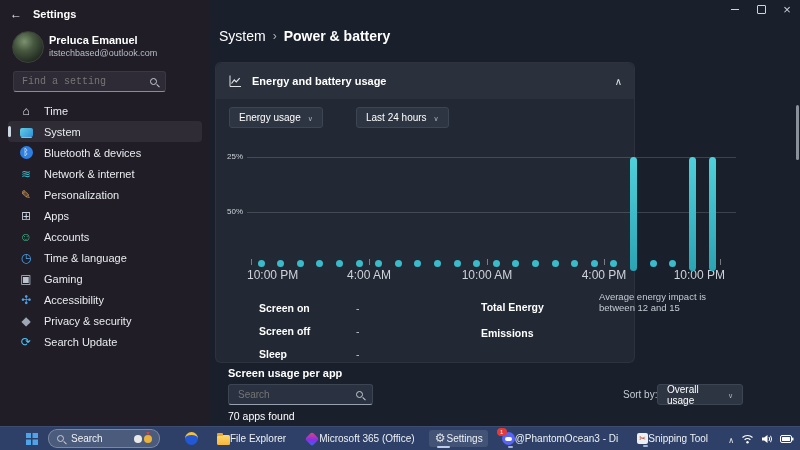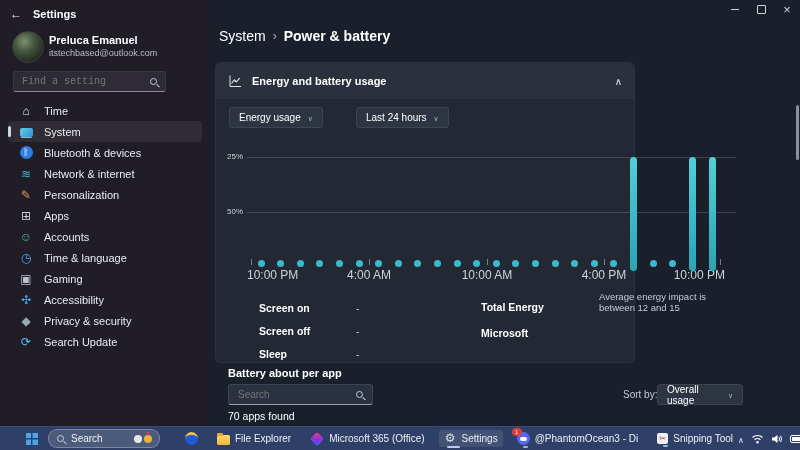--- a/index.html
+++ b/index.html
@@ -106,21 +106,21 @@
                      linear-gradient(#2e4067,#2e4067) 0 50%/100% 1.5px no-repeat,#4fa3e8;}
   .search-pill{height:17px;width:96px;background:rgba(255,255,255,.14);border:1px solid rgba(255,255,255,.28);
           border-radius:9px;display:flex;align-items:center;gap:5px;padding:0 7px;font-size:10px;
           color:#f0f2f5;cursor:pointer;}
   .hl{display:flex;align-items:center;gap:2px;margin-left:auto;}
   .hl-ball{width:8px;height:8px;border-radius:50%;background:#e9e9e9;}
   .hl-medal{position:relative;width:8px;height:8px;border-radius:50%;background:#e8b23c;}
   .hl-medal::before{content:"";position:absolute;top:-3px;left:2px;width:4px;height:4px;
           background:#d04545;clip-path:polygon(0 0,100% 0,50% 100%);}
   .tb-apps{display:flex;align-items:center;gap:9px;margin-left:10px;}
-  .tb-app{position:relative;display:flex;align-items:center;gap:5px;padding:2px 5px;border-radius:3px;cursor:pointer;}
+  .tb-app{position:relative;display:flex;align-items:center;padding:2px 5px;border-radius:3px;cursor:pointer;}
   .tb-app.active{background:rgba(255,255,255,.10);}
   .tb-label{font-size:10px;color:#eef1f5;white-space:nowrap;}
   .run-ind{position:absolute;bottom:-1px;left:11px;width:5px;height:2px;border-radius:1px;background:#9fb3d8;}
   .tb-app.active .run-ind{width:13px;background:#bccbe9;left:8px;}
   .tb-icon{position:relative;display:inline-block;flex:0 0 auto;}
   .file-explorer-icon{width:13px;height:10px;margin-top:2px;border-radius:1.5px;
           background:linear-gradient(#ffd868,#f5b63f);}
   .file-explorer-icon::before{content:"";position:absolute;top:-2px;left:0;width:6px;height:3px;
           background:#e9a63a;border-radius:1px;}
   .microsoft-365-icon{width:10px;height:10px;margin:0 2px;transform:rotate(45deg);border-radius:2px;
@@ -296,26 +296,26 @@
           <span class="stat-label">Sleep</span>
           <span class="stat-value">-</span>
         </div>
       </div>
     <div class="stats-right">
         <div class="stat-row">
           <span class="stat-label">Total Energy</span>
           <span class="stat-value">Average energy impact is between 12 and 15</span>
         </div>
         <div class="stat-row">
-          <span class="stat-label">Microsoft</span>
-        </div>
-      </div>
-  </div>
-
-  <div class="battery-title">Battery about per app</div>
+          <span class="stat-label">Emissions</span>
+        </div>
+      </div>
+  </div>
+
+  <div class="battery-title">Screen usage per app</div>
   <div class="battery-search">
     <input placeholder="Search" style="">
     <span class="mag"></span>
   </div>
   <div class="sort-label">Sort by:</div>
   <div class="dd dd-sort">
     <span>Overall usage</span>
     <span class="chev"></span>
   </div>
   <div class="result-count">70 apps found</div>

